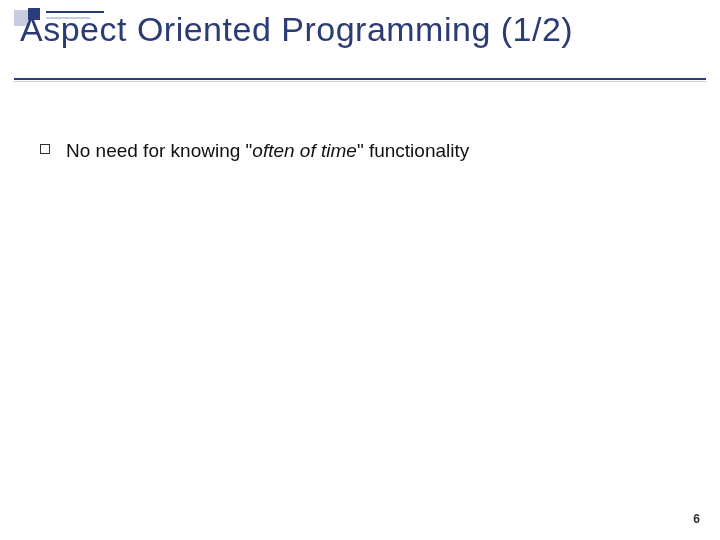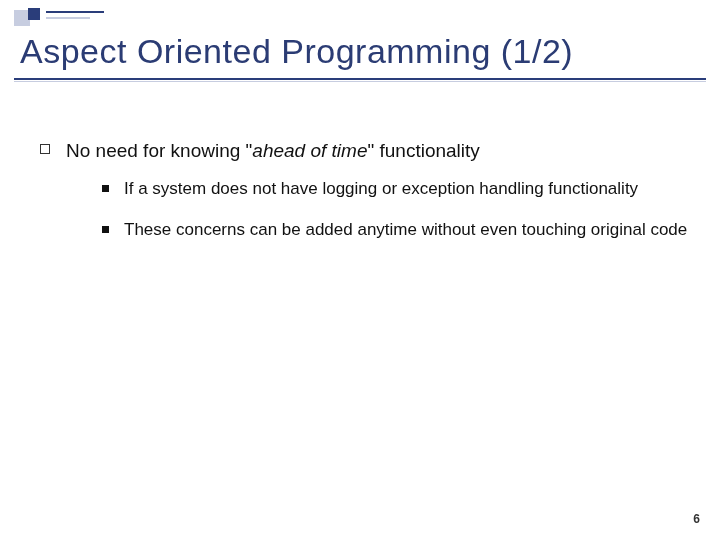--- a/index.html
+++ b/index.html
@@ -44,21 +44,21 @@
     background: #2a3d7a;
   }
   .decor .ln2 {
     position: absolute;
     top: 9px; left: 32px;
     width: 44px; height: 2px;
     background: #c7cde0;
   }
   .title {
     position: absolute;
-    top: 32px;
+    top: 10px;
     left: 20px;
     right: 20px;
     font-size: 34px;
     letter-spacing: 0.5px;
     color: #2b3c74;
     font-weight: 400;
   }
   .title-rule {
     position: absolute;
     top: 78px;
@@ -150,27 +150,19 @@
     <div class="ln2"></div>
   </div>
 
   <div class="title">Aspect Oriented Programming (1/2)</div>
   <div class="title-rule"></div>
 
   <div class="body">
 
     <ul class="level1">
       <li>
-        <span>No need for knowing "</span><span class="em">ahead of time</span><span>" functionality</span>
-        <ul class="level2">
-          <li>
-            <span>If a system does not have logging or exception handling functionality</span>
-          </li>
-          <li>
-            <span>These concerns can be added anytime without even touching original code</span>
-          </li>
-        </ul>
+        <span>No need for knowing "</span><span class="em">often of time</span><span>" functionality</span>
       </li>
     </ul>
   </div>
 
   <div class="pagenum">6</div>
 </div>
 
 </body></html>

